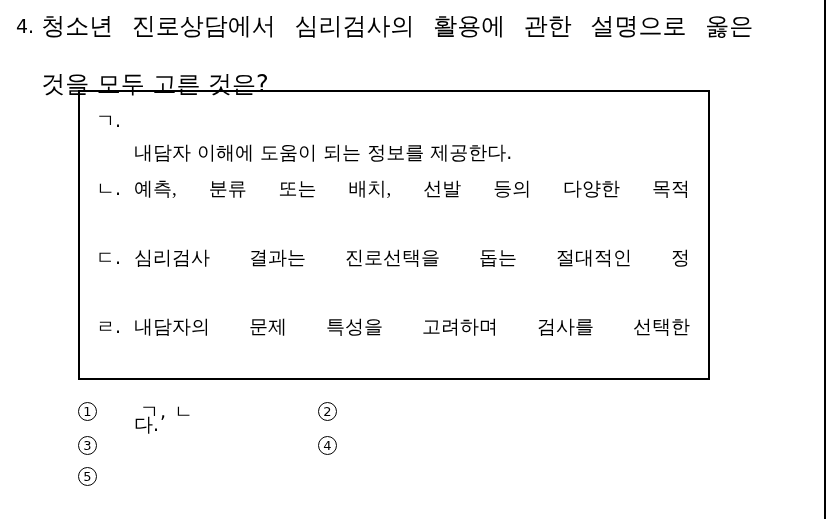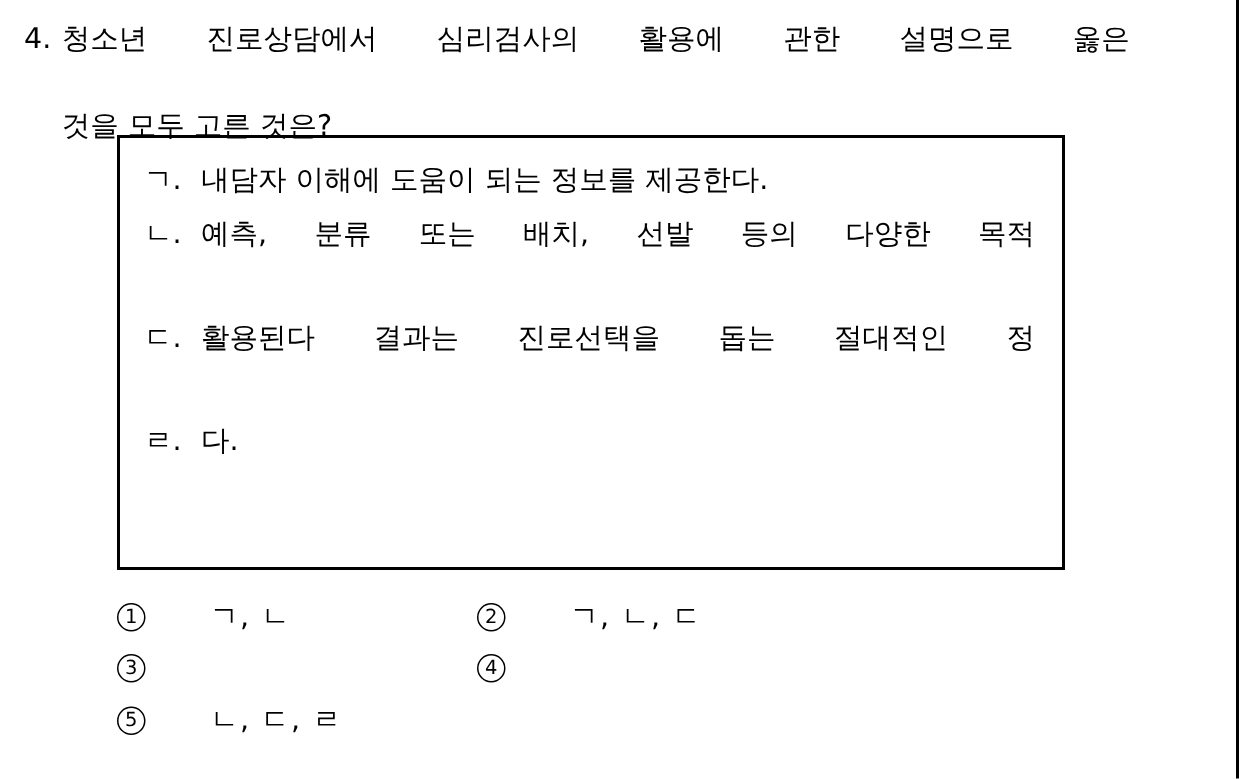--- a/index.html
+++ b/index.html
@@ -34,21 +34,21 @@
     display: flex;
     align-items: flex-start;
   }
   .q-number {
     font-size: 19px;
     line-height: 29px;
     white-space: nowrap;
     padding-right: 7px;
   }
   .q-text {
-    font-size: 19px;
+    font-size: 24px;
     line-height: 29px;
     text-align: justify;
     text-justify: inter-word;
     width: 712px;
   }
   .q-text .line1 {
     display: block;
     text-align: justify;
   }
   .q-text .line1::after {
@@ -82,28 +82,30 @@
     white-space: nowrap;
   }
   .stmt-body {
     font-size: 19px;
     line-height: 33px;
     width: 556px;
   }
   .stmt-body .jline {
     display: block;
     text-align: justify;
+    font-family: Liberation Serif, serif;
   }
   .stmt-body .jline::after {
     content: "";
     display: inline-block;
     width: 100%;
   }
   .stmt-body .lastline {
     display: block;
+    margin-top: 32px;
   }
   .options {
     position: absolute;
     left: 78px;
     top: 398px;
     width: 640px;
   }
   .opt-row {
     display: flex;
     margin-bottom: 12px;
@@ -163,57 +165,56 @@
     <div class="stmt">
       <div class="stmt-label">ㄴ.</div>
       <div class="stmt-body">
         <span class="jline">예측, 분류 또는 배치, 선발 등의 다양한 목적</span>
       </div>
     </div>
 
     <div class="stmt">
       <div class="stmt-label">ㄷ.</div>
       <div class="stmt-body">
-        <span class="jline">활용된다 결과는 진로선택을 돕는 절대적인 정</span>
+        <span class="jline">심리검사 결과는 진로선택을 돕는 절대적인 정</span>
       </div>
     </div>
 
     <div class="stmt">
       <div class="stmt-label">ㄹ.</div>
       <div class="stmt-body">
+        <span class="jline">내담자의 문제 특성을 고려하며 검사를 선택한</span>
         <span class="lastline">다.</span>
       </div>
     </div>
 
   </div>
 
   <div class="options">
 
     <div class="opt-row">
       <div class="opt opt-col-1">
         <span class="circle-num">1</span>
         <span class="opt-text">ㄱ, ㄴ</span>
       </div>
       <div class="opt">
         <span class="circle-num">2</span>
-        <span class="opt-text">ㄱ, ㄴ, ㄷ</span>
       </div>
     </div>
 
     <div class="opt-row">
       <div class="opt opt-col-1">
         <span class="circle-num">3</span>
       </div>
       <div class="opt">
         <span class="circle-num">4</span>
       </div>
     </div>
 
     <div class="opt-row">
       <div class="opt opt-col-1">
         <span class="circle-num">5</span>
-        <span class="opt-text">ㄴ, ㄷ, ㄹ</span>
       </div>
     </div>
 
   </div>
 
 </div>
 
 </body></html>

